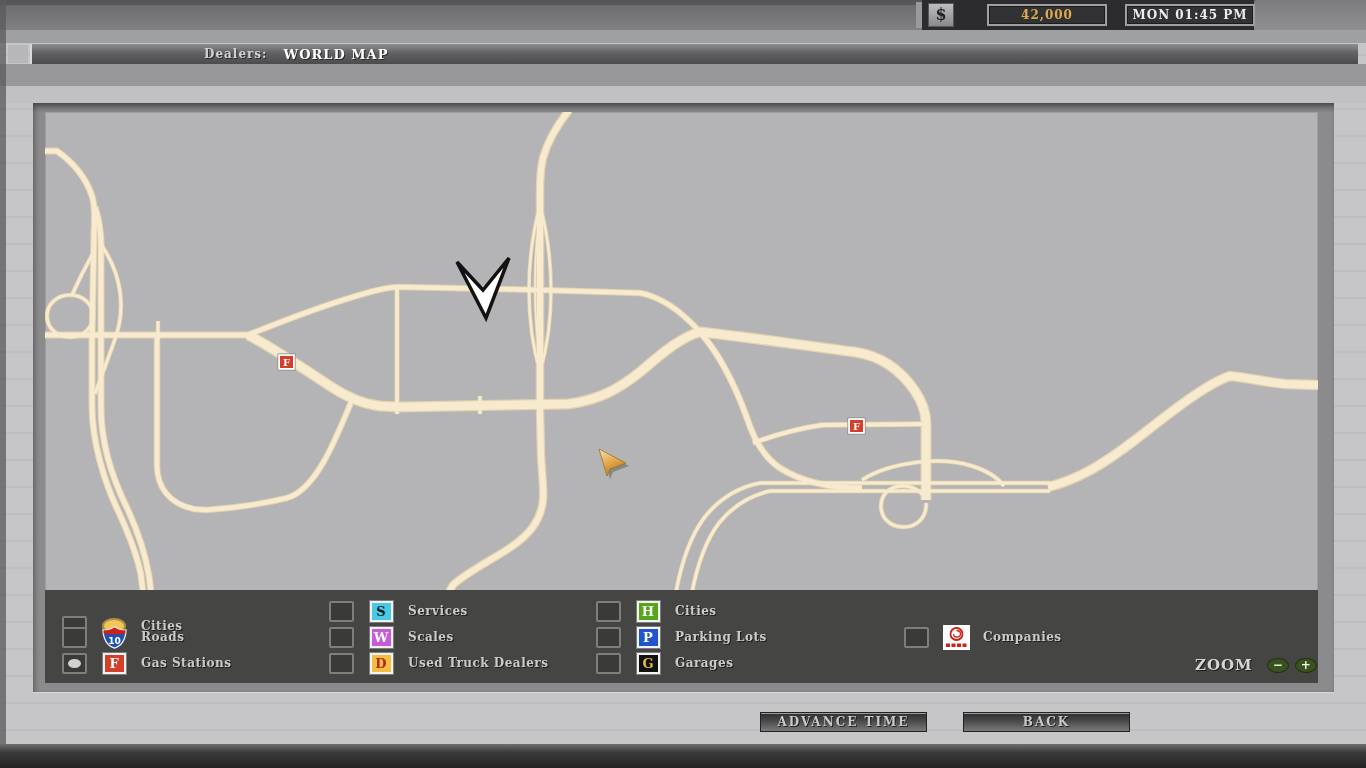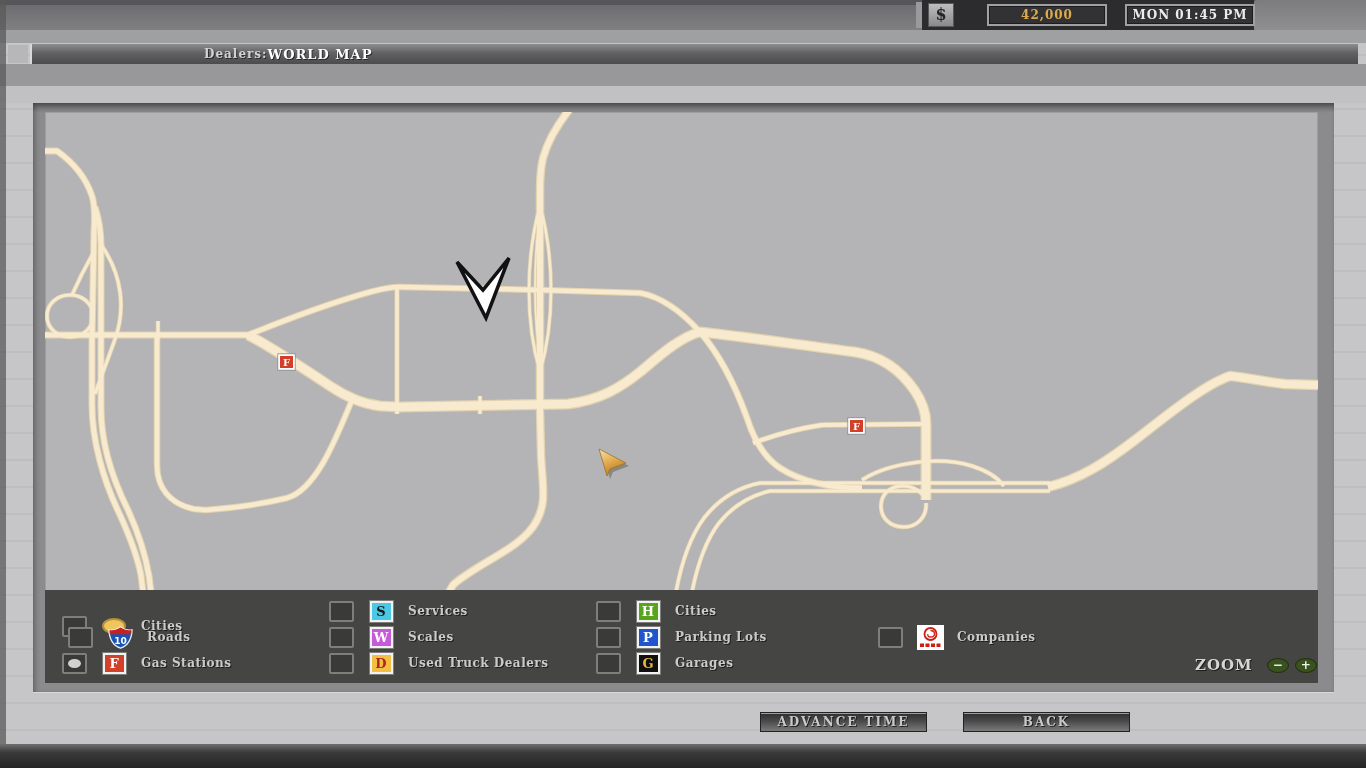--- a/index.html
+++ b/index.html
@@ -30,21 +30,21 @@
   .money-panel { left:958px;  width:120px; color:#dcab4e; }
   .time-panel  { left:1096px; width:130px; color:#ececee; }
 
   
   .nb-tab { position:absolute; left:8px; top:45px; width:20px; height:18px; background:#b7b7b9; }
   .notebook-bar { position:absolute; left:30px; top:44px; width:1328px; height:20px;
     background:linear-gradient(180deg,#8e8e90 0,#616163 45%,#4c4c4e 100%);
     border-left:2px solid #d9d9db; box-shadow:0 1px 0 rgba(0,0,0,.35);
     display:flex; align-items:center; }
   .nb-label { margin-left:172px; color:#d2d2d4; font-weight:bold; font-size:12px; letter-spacing:1px; text-shadow:1px 1px 0 rgba(0,0,0,.55); }
-  .nb-title { color:#ffffff; font-weight:bold; font-size:13px; letter-spacing:1px; text-shadow:1px 1px 0 rgba(0,0,0,.55); }
+  .nb-title { margin-left:16px; color:#ffffff; font-weight:bold; font-size:13px; letter-spacing:1px; text-shadow:1px 1px 0 rgba(0,0,0,.55); }
   .band-c { position:absolute; left:0; top:64px; width:1366px; height:22px; background:#98989b; }
   .band-d { position:absolute; left:0; top:86px; width:1366px; height:17px; background:#c1c1c3; }
   .left-edge { position:absolute; left:0; top:0; width:6px; height:745px; background:#595959; opacity:.75; }
 
   
   .map-frame { position:absolute; left:33px; top:103px; width:1301px; height:589px;
     background:linear-gradient(180deg,#636365 0,#8b8b8d 10px,#8b8b8d 100%);
     box-shadow:inset 2px 2px 5px rgba(0,0,0,.3), 0 1px 0 #d8d8da; }
   .map-area { position:absolute; left:12px; top:9px; width:1273px; height:571px;
     background:#b4b4b6; overflow:hidden; box-shadow:inset 0 0 0 1px rgba(0,0,0,.12); }
@@ -223,21 +223,21 @@
 
       <div class="legend">
 
         <div class="lg-item" style="left:17px; top:23px;">
           <span class="checkbox"></span>
           <span class="lg-icon">
               <span class="city-ellipse"></span>
             </span>
           <span class="lg-label">Cities</span>
         </div>
-        <div class="lg-item" style="left:17px; top:34px;margin-left:6px;">
+        <div class="lg-item" style="left:17px; top:34px;">
           <span class="checkbox"></span>
           <span class="lg-icon">
             <svg width="25" height="23" viewBox="0 0 26 24">
               <path d="M13,1 C17,4 22,4.5 25,4 C25,14 20,21 13,23 C6,21 1,14 1,4 C4,4.5 9,4 13,1 Z" fill="#1b52b5" stroke="#f0f0f0" stroke-width="1.4"></path>
               <path d="M13,1.6 C17,4.4 21.5,4.9 24.4,4.5 L24.1,8.6 L1.9,8.6 L1.6,4.5 C4.5,4.9 9,4.4 13,1.6 Z" fill="#c8201c"></path>
               <text x="13" y="18.5" text-anchor="middle" font-size="9.5" font-weight="bold" font-family="DejaVu Sans, Liberation Sans, sans-serif" fill="#ffffff">10</text>
             </svg>
           </span>
           <span class="lg-label">Roads</span>
         </div>
@@ -288,21 +288,21 @@
           <span class="lg-label">Parking Lots</span>
         </div>
         <div class="lg-item" style="left:551px; top:60px;">
           <span class="checkbox"></span>
           <span class="lg-icon">
               <span class="tile tile-garages">G</span>
             </span>
           <span class="lg-label">Garages</span>
         </div>
 
-        <div class="lg-item" style="left:818px; top:34px;padding-left:15px;">
+        <div class="lg-item" style="left:844px; top:34px;padding-left:15px;">
           <span class="checkbox"></span>
           <span class="lg-icon">
             <svg width="27" height="25" viewBox="0 0 27 25">
               <rect x="0" y="0" width="27" height="25" fill="#ffffff"></rect>
               <circle cx="13.5" cy="9" r="6" fill="none" stroke="#cc2015" stroke-width="1.8"></circle>
               <path d="M 13.5,5.5 C 16,5.5 17.5,7 17.5,9 C 17.5,11 16,12 13.5,12 C 11.5,12 10.5,10.8 10.8,9.2" fill="none" stroke="#cc2015" stroke-width="1.3"></path>
               <rect x="3" y="18.5" width="4" height="3.5" fill="#cc2015"></rect>
               <rect x="8.5" y="18.5" width="4" height="3.5" fill="#cc2015"></rect>
               <rect x="14" y="18.5" width="4" height="3.5" fill="#cc2015"></rect>
               <rect x="19.5" y="18.5" width="4" height="3.5" fill="#cc2015"></rect>

